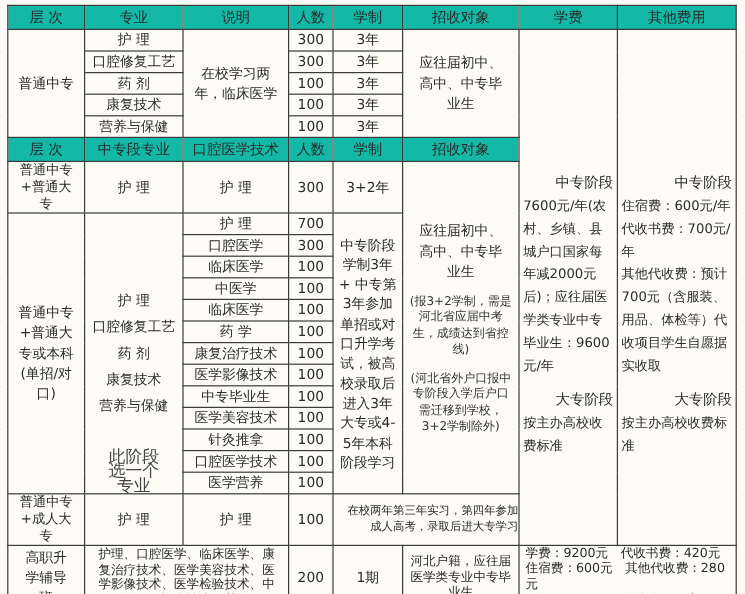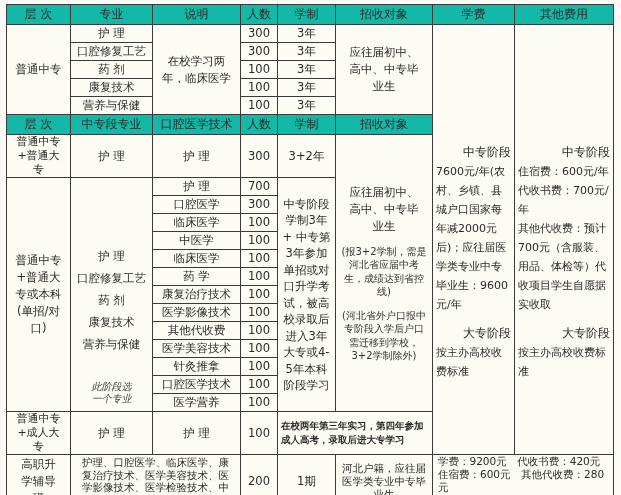--- a/index.html
+++ b/index.html
@@ -8,24 +8,24 @@
   .wrap { position:absolute; left:6px; top:4px; }
   table { border-collapse:collapse; table-layout:fixed; background:#fcfbf4; }
   td { border:1px solid #3a3a3a; text-align:center; vertical-align:middle;
        padding:0; font-size:11.5px; line-height:17px; overflow:hidden; }
   .hd td { background:#14b8a6; font-size:12px; height:19px; }
   .r { height:17.4px; }
   .small { font-size:9.5px; line-height:14px; }
   .fee { text-align:left; padding:0 3px; font-size:11px; line-height:19px; vertical-align:top; }
   .fee .ttl { display:block; text-align:right; font-weight:normal; font-size:12px; }
   .note { font-size:10px; line-height:13.5px; color:#333; }
-  .hand { font-family:"DejaVu Serif", serif; font-style:italic; font-size:10px; line-height:12px; color:#444; }
+  .hand { font-family:"DejaVu Serif", serif; font-size:14px; line-height:12px; color:#444; }
   .tight { font-size:11px; line-height:14px; }
   .gap { display:block; height:10px; }
-  .left { text-align:left; padding-left:3px;font-weight:bold; }
+  .left { text-align:right; padding-left:3px; }
 </style>
 </head>
 <body>
 
 <div class="wrap">
 <table>
   <colgroup>
     <col style="width:64px">
         <col style="width:82px">
         <col style="width:88px">
@@ -171,21 +171,21 @@
   </tr>
   <tr class="r">
     <td>康复治疗技术</td>
     <td>100</td>
   </tr>
   <tr class="r">
     <td>医学影像技术</td>
     <td>100</td>
   </tr>
   <tr class="r">
-    <td>其他代收费</td>
+    <td>中专毕业生</td>
     <td>100</td>
   </tr>
   <tr class="r">
     <td>医学美容技术</td>
     <td>100</td>
   </tr>
   <tr class="r">
     <td>针灸推拿</td>
     <td>100</td>
   </tr>

